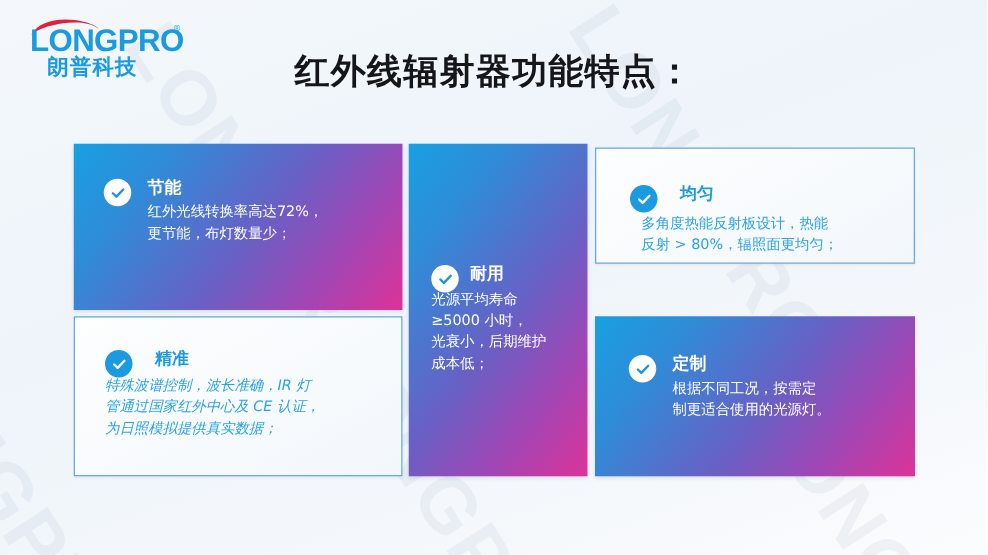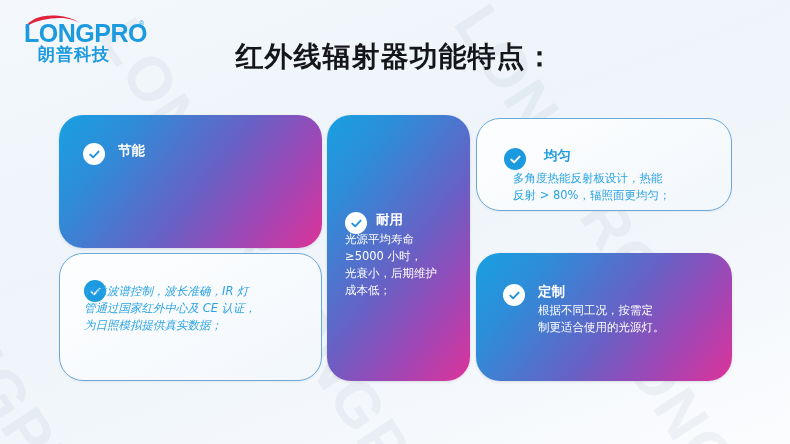--- a/index.html
+++ b/index.html
@@ -101,21 +101,20 @@
     letter-spacing: 1px;
     z-index: 20;
     font-family: "DejaVu Sans", sans-serif;
   }
 
   
   .card {
     position: absolute;
     z-index: 10;
     overflow: hidden;
-    border-radius: 24px;
   }
   .card.grad {
     background: linear-gradient(128deg, #18a0e2 0%, #2f8cd8 22%, #6a5fc4 55%, #a345b4 78%, #dd3398 100%);
     box-shadow: 0 1px 3px rgba(40,60,100,0.14);
   }
   .card.plain {
     background: linear-gradient(150deg, #fdfefe 0%, #f7fafd 60%, #f2f7fc 100%);
     border: 1px solid #6aa9d8;
     box-shadow: 0 1px 2px rgba(40,60,100,0.07);
   }
@@ -207,32 +206,35 @@
 
   <div class="card grad" id="card-1">
     <div class="card-inner">
       <div class="check on-grad">
         <svg width="13" height="13" viewBox="0 0 13 13">
             <path d="M2.3 6.6 L5.1 9.3 L10.6 3.6" stroke="#1f93db" stroke-width="1.9" fill="none" stroke-linecap="round" stroke-linejoin="round"></path>
           </svg>
       </div>
       <div class="txtblock">
         <div class="c-head">节能</div>
+        <div class="c-body">红外光线转换率高达72%，
+更节能，布灯数量少；</div>
       </div>
     </div>
   </div>
 
   <div class="card plain" id="card-2">
     <div class="card-inner">
       <div class="check on-plain">
         <svg width="13" height="13" viewBox="0 0 13 13">
             <path d="M2.3 6.6 L5.1 9.3 L10.6 3.6" stroke="#ffffff" stroke-width="1.9" fill="none" stroke-linecap="round" stroke-linejoin="round"></path>
           </svg>
       </div>
       <div class="txtblock">
+        <div class="c-head">精准</div>
         <div class="c-body">特殊波谱控制，波长准确，IR 灯
 管通过国家红外中心及 CE 认证，
 为日照模拟提供真实数据；</div>
       </div>
     </div>
   </div>
 
   <div class="card grad" id="card-3">
     <div class="card-inner">
       <div class="check on-grad">

